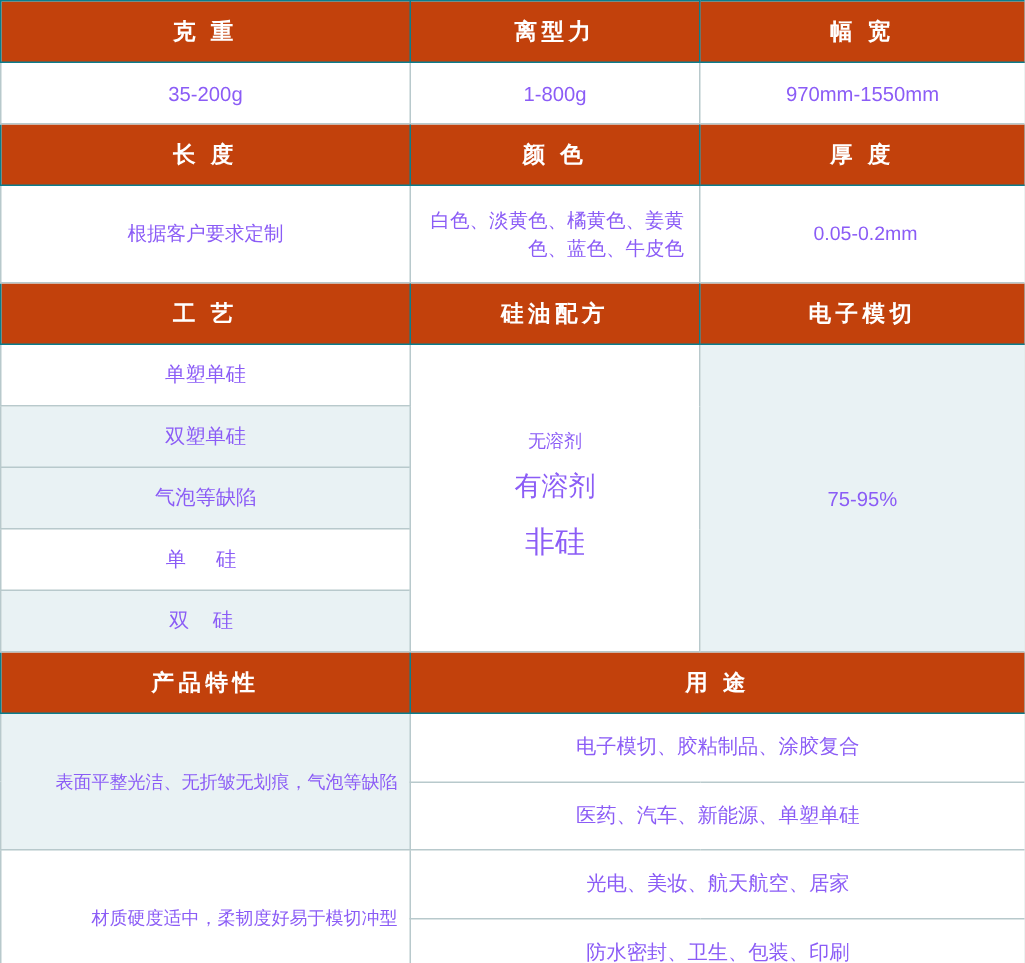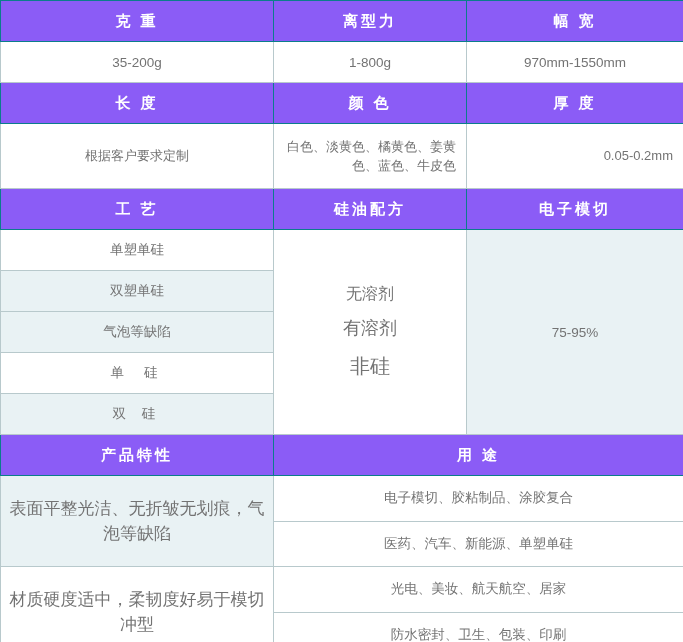--- a/index.html
+++ b/index.html
@@ -16,25 +16,25 @@
   .spec-table {
     width: 683px;
     border-collapse: collapse;
     table-layout: fixed;
   }
   .spec-table td {
     border: 1px solid #b8c9cc;
     text-align: center;
     vertical-align: middle;
     font-size: 13.5px;
-    color: #737373;
+    color: #8b5cf6;
     padding: 0 6px;
   }
   td.hdr {
-    background: #8b5cf6;
+    background: #c2410c;
     color: #ffffff;
     font-weight: bold;
     font-size: 15px;
     letter-spacing: 3px;
     height: 40px;
     border: 1px solid #0b7d8c;
   }
   td.val {
     background: #ffffff;
     height: 40px;
@@ -43,24 +43,24 @@
     background: #e9f2f4;
     height: 40px;
   }
   td.val-multi {
     background: #ffffff;
     line-height: 1.5;
     padding: 8px 10px;
     font-size: 13px;
   }
   td.left-pad {
-    text-align: center;
+    text-align: right;
     padding: 8px 8px;
     line-height: 1.5;
-    font-size: 17px;
+    font-size: 12px;
   }
   .proc-cell {
     height: 40px;
   }
   .use-row-h {
     height: 40px;
   }
 </style>
 </head>
 <body>
@@ -83,31 +83,31 @@
       <td class="val">970mm-1550mm</td>
     </tr>
     <tr>
       <td class="hdr">长 度</td>
       <td class="hdr">颜 色</td>
       <td class="hdr">厚 度</td>
     </tr>
     <tr>
       <td class="val-multi" style="height:48px;">根据客户要求定制</td>
       <td class="val-multi" style="height:48px;text-align:right;">白色、淡黄色、橘黄色、姜黄色、蓝色、牛皮色</td>
-      <td class="val-multi" style="height:48px;text-align:right;padding-left:14px;margin-top:45px;">0.05-0.2mm</td>
+      <td class="val-multi" style="height:48px;text-align:center;padding-left:14px;margin-top:45px;">0.05-0.2mm</td>
     </tr>
     <tr>
       <td class="hdr">工 艺</td>
       <td class="hdr">硅油配方</td>
       <td class="hdr">电子模切</td>
     </tr>
     <tr>
       <td class="val proc-cell">单塑单硅</td>
       <td class="val" rowspan="5">
-        <div style="line-height:2.0;font-size:16px;">无溶剂</div>
+        <div style="line-height:2.0;font-size:12px;">无溶剂</div>
         <div style="line-height:2.0;font-size:18px;">有溶剂</div>
         <div style="line-height:2.0;font-size:20px;">非硅</div>
       </td>
       <td class="val-alt" rowspan="5">75-95%</td>
     </tr>
     <tr>
       <td class="val-alt proc-cell">双塑单硅</td>
     </tr>
     <tr>
       <td class="val-alt proc-cell">气泡等缺陷</td>

